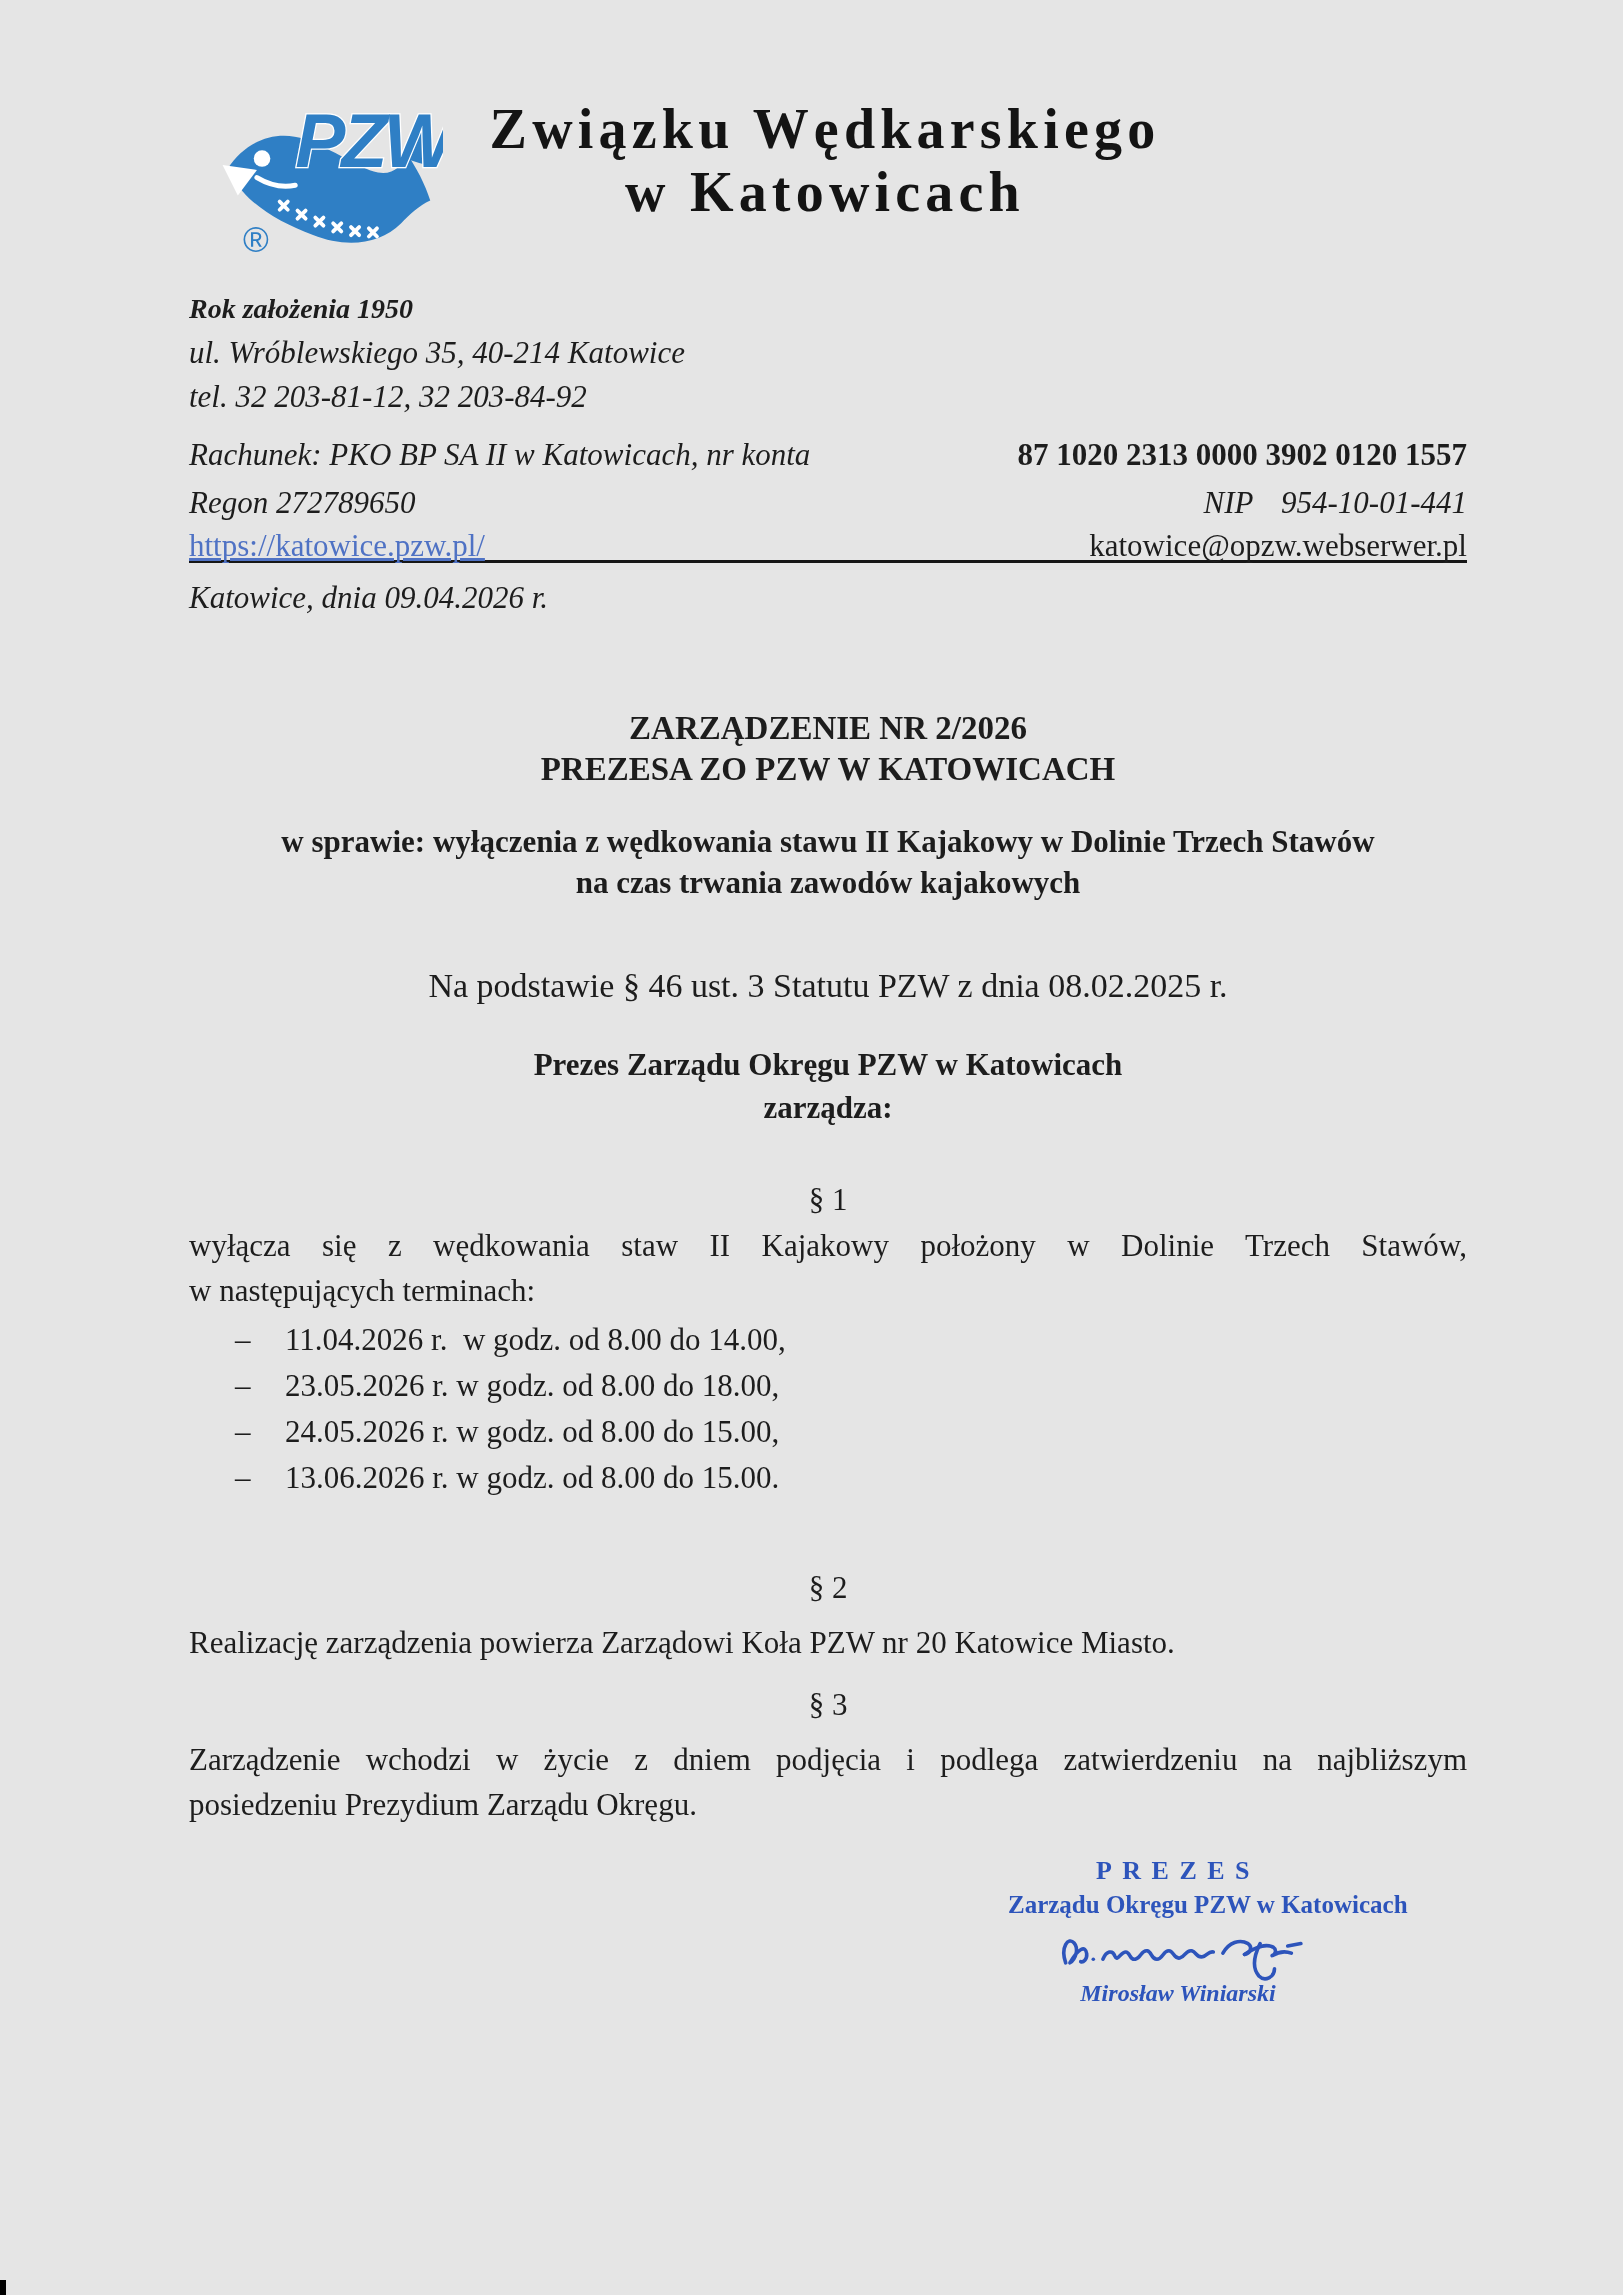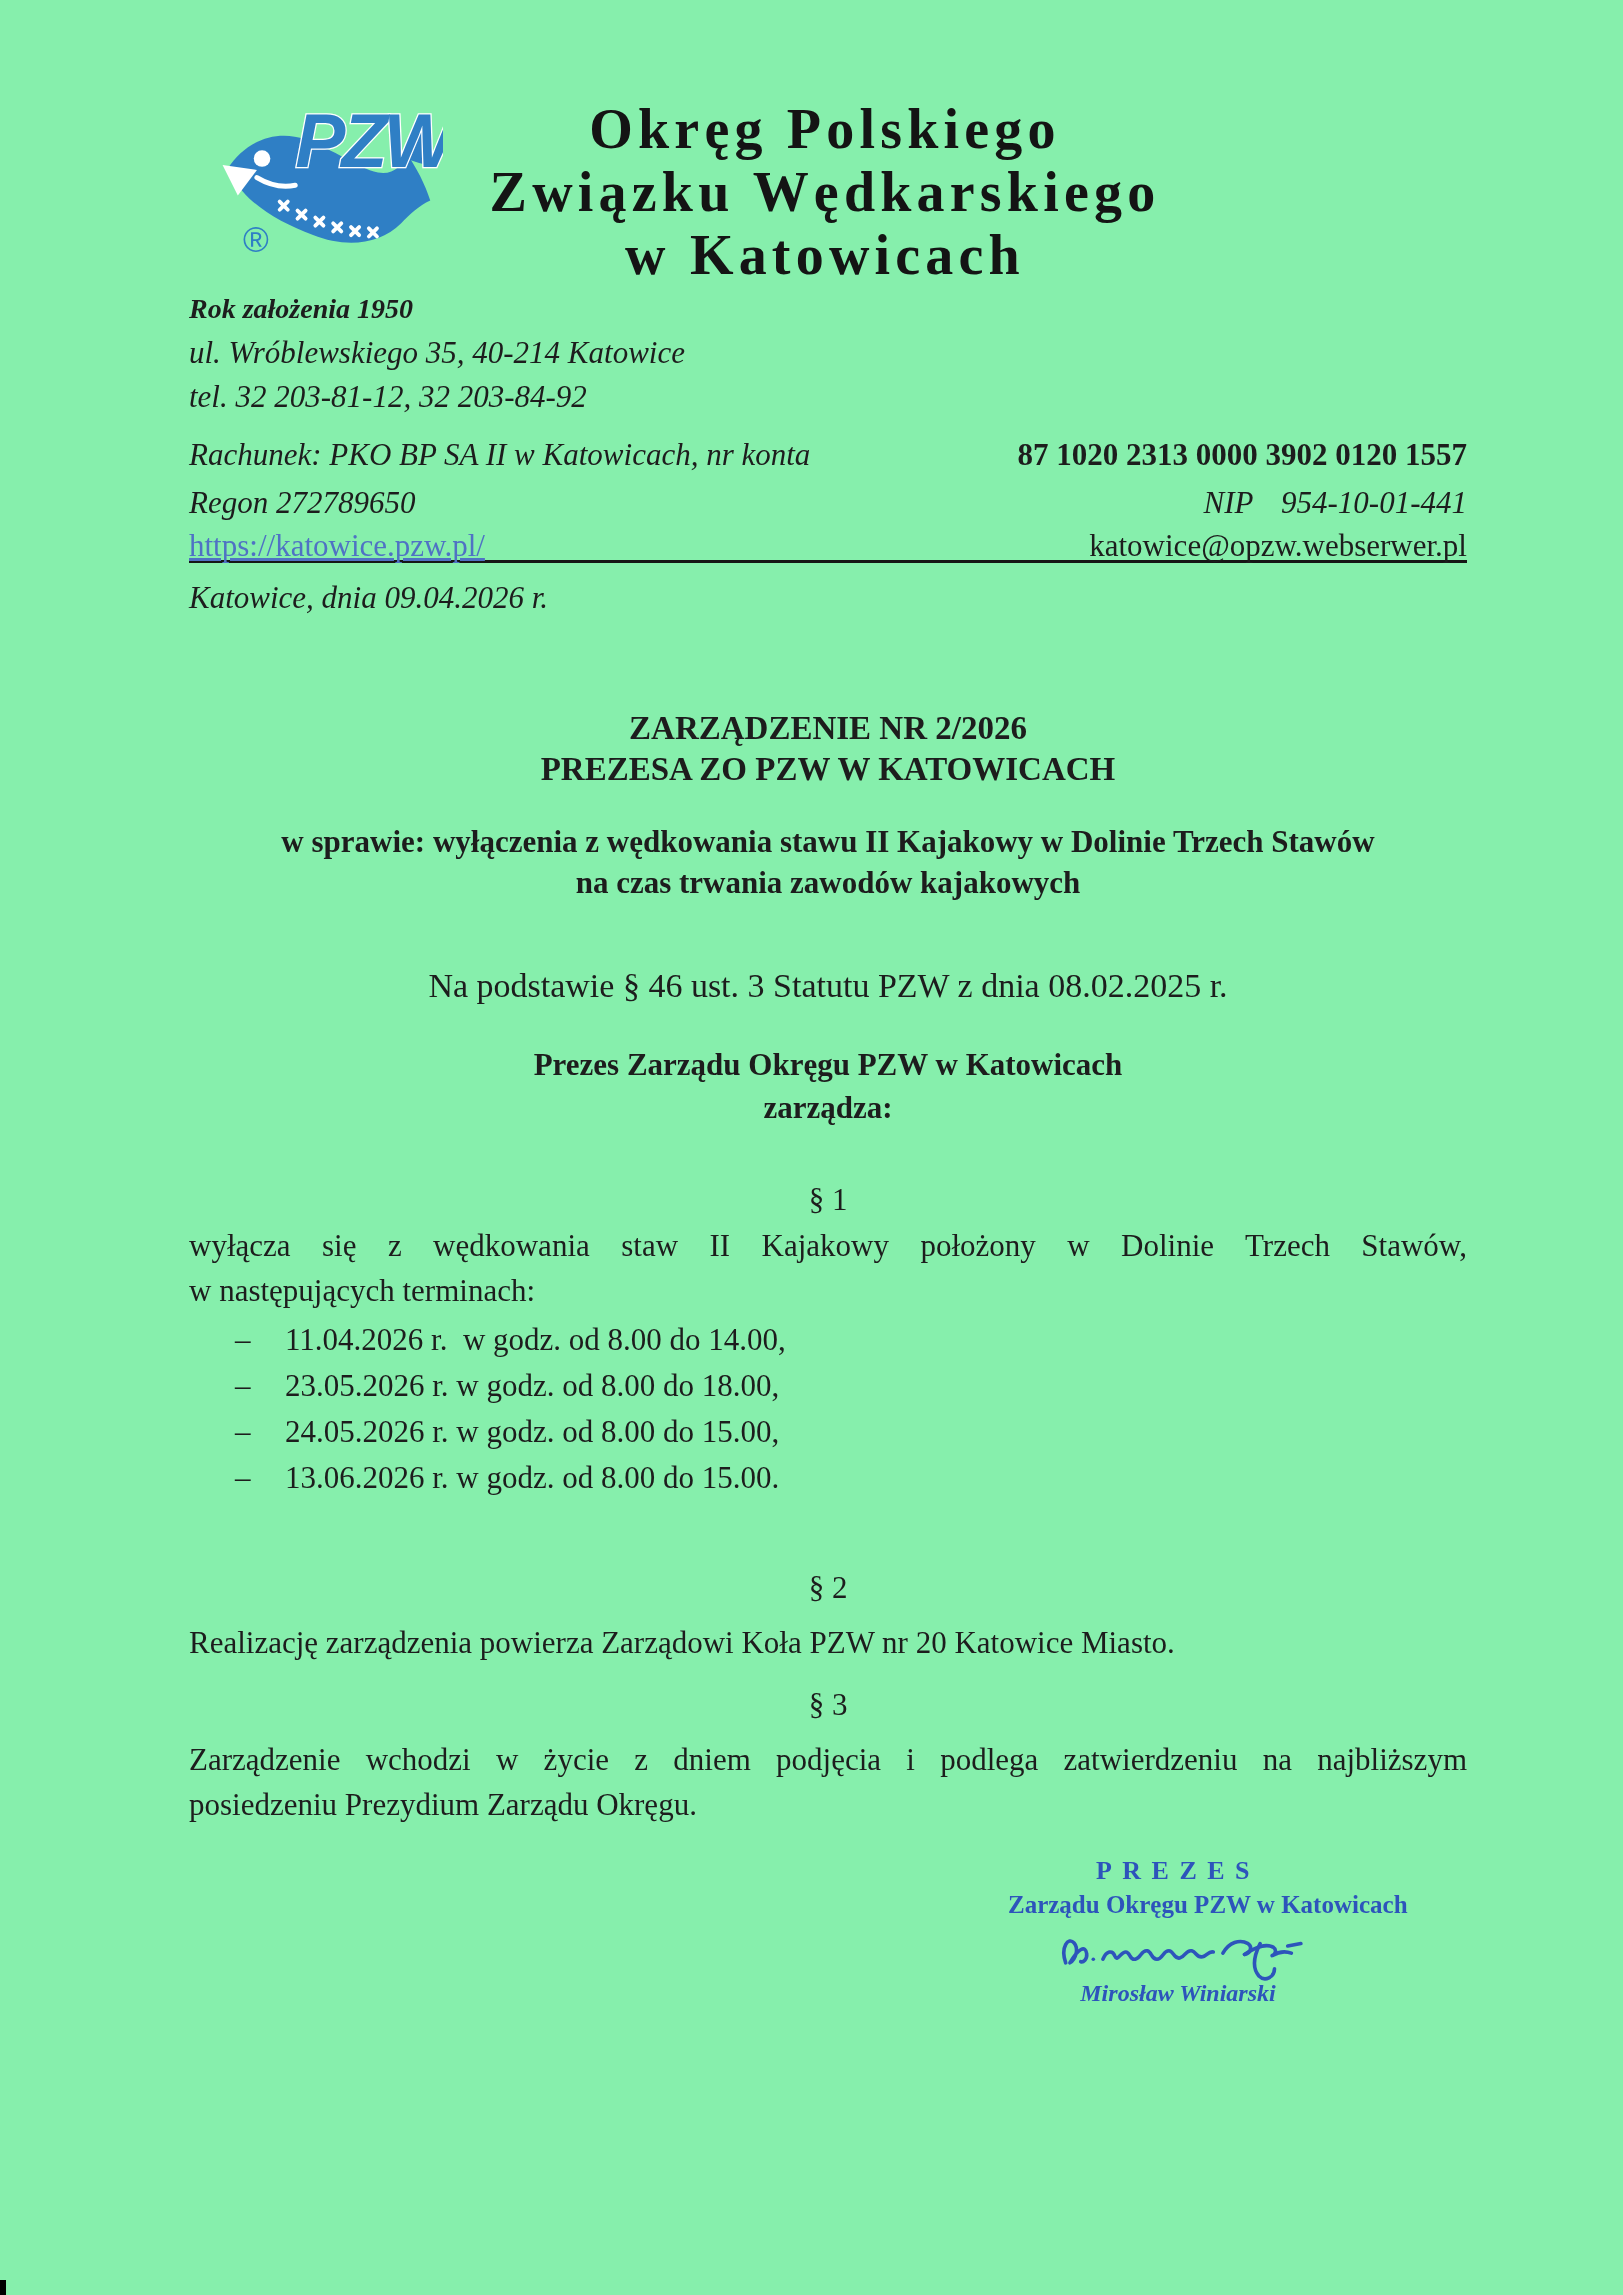--- a/index.html
+++ b/index.html
@@ -1,17 +1,17 @@
 <!DOCTYPE html>
 <html style="font-size:10.5px"><head>
 <meta charset="utf-8">
 <style>
   html,body{margin:0;padding:0;background:#ffffff;}
   body{width:1623px;height:2295px;position:relative;font-family:"Liberation Serif",serif;color:#1d1d1d;}
-  .page{position:absolute;inset:0;background:#86efac;overflow:hidden;}
+  .page{position:absolute;inset:0;background:#e5e5e5;overflow:hidden;}
 
   
   .logo{position:absolute;left:220px;top:72px;width:223px;height:196px;}
   .registered{position:absolute;left:243px;top:220px;font-size:35px;color:#2f7fc5;font-family:"Liberation Sans",sans-serif;}
   .org-name{position:absolute;left:406px;top:98px;width:838px;text-align:center;
             font-weight:bold;font-size:56px;line-height:63px;letter-spacing:5.2px;color:#141414;}
   .top-left{position:absolute;left:189px;top:287px;font-style:italic;font-size:31px;line-height:44px;}
   .top-left .founded{font-weight:bold;font-size:28px;}
 
   .bank{position:absolute;left:189px;top:436px;width:1278px;font-size:31px;}
@@ -98,21 +98,20 @@
             <path d="M-9,0H9M0,-9V9"></path>
           </g>
       </g>
 
       <text x="118" y="146" font-family="Liberation Sans, sans-serif" font-weight="bold" font-style="italic" font-size="118" letter-spacing="-6" fill="#2f7fc5" stroke="#ffffff" stroke-width="4" paint-order="stroke">PZW</text>
     </svg>
   </div>
   <div class="registered">®</div>
 
   <div class="org-name">
-    <div>Okręg Polskiego</div>
     <div>Związku Wędkarskiego</div>
     <div>w Katowicach</div>
   </div>
 
   <div class="top-left">
     <div class="founded">Rok założenia 1950</div>
     <div>ul. Wróblewskiego 35, 40-214 Katowice</div>
     <div>tel. 32 203-81-12, 32 203-84-92</div>
   </div>
 

